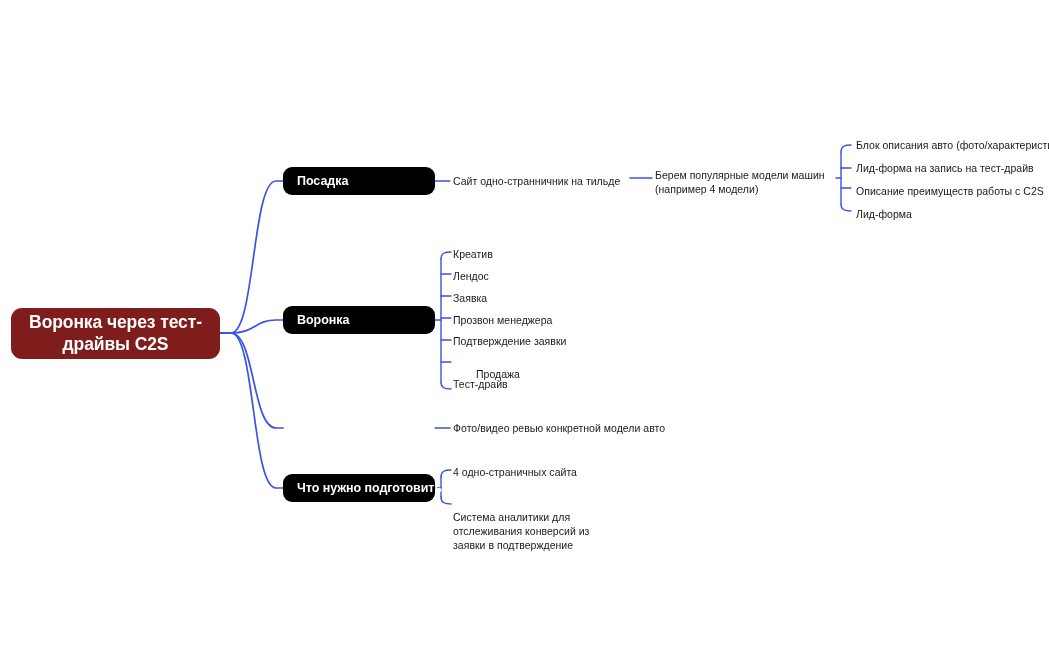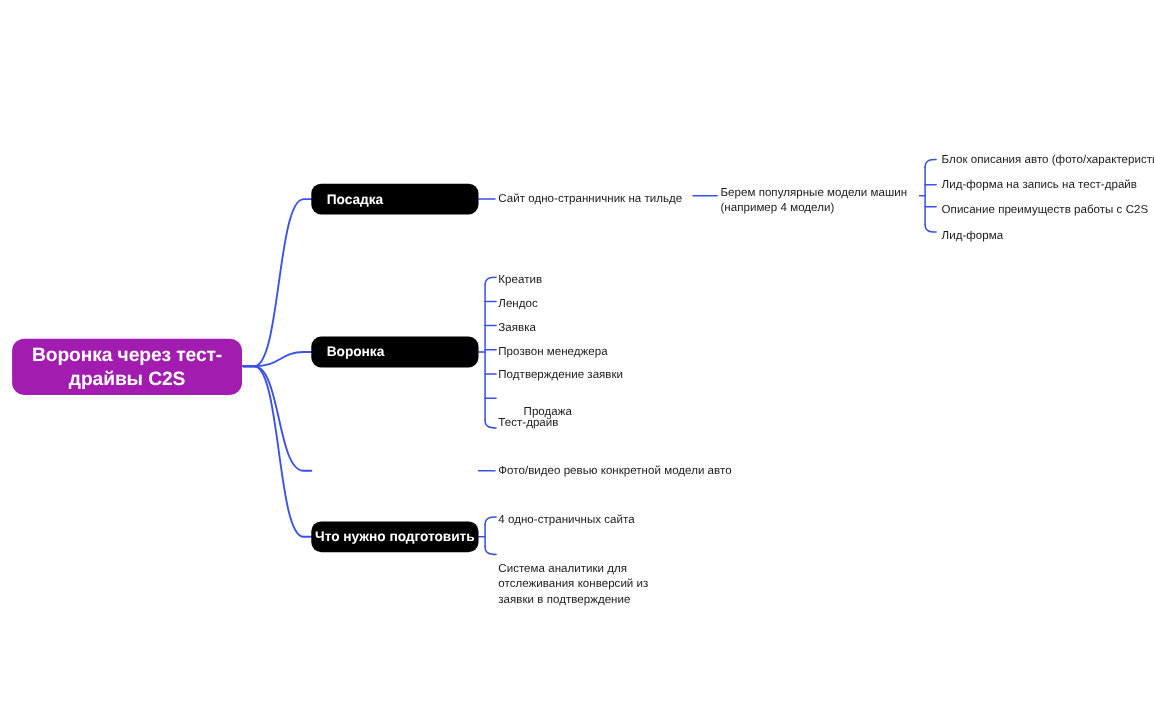--- a/index.html
+++ b/index.html
@@ -35,21 +35,21 @@
     pointer-events: none;
   }
 
   
   .root-node {
     position: absolute;
     left: 11px;
     top: 308px;
     width: 209px;
     height: 51px;
-    background: #a21caf;
+    background: #7f1d1d;
     border-radius: 11px;
     display: flex;
     align-items: center;
     justify-content: center;
     box-sizing: border-box;
     padding: 0 10px;
   }
   .root-label {
     color: #ffffff;
     font-size: 17.5px;
@@ -174,20 +174,20 @@
   <div class="leaf nowrap" style="left:453px; top:270px;">Лендос</div>
   <div class="leaf nowrap" style="left:453px; top:292px;">Заявка</div>
   <div class="leaf nowrap" style="left:453px; top:314px;">Прозвон менеджера</div>
   <div class="leaf nowrap" style="left:453px; top:335px;">Подтверждение заявки</div>
   <div class="leaf nowrap" style="left:453px; top:378px;">Тест-драйв</div>
   <div class="leaf nowrap" style="left:453px; top:368px;padding-left:23px;">Продажа</div>
 
 
   <div class="leaf nowrap" style="left:453px; top:422px;">Фото/видео ревью конкретной модели авто</div>
 
-  <div class="branch-node" style="left:283px; top:474px; width:152px;justify-content:center;">
+  <div class="branch-node" style="left:283px; top:474px; width:152px;">
     <span class="branch-label">Что нужно подготовить</span>
   </div>
 
   <div class="leaf nowrap" style="left:453px; top:466px;text-align:right;">4 одно-страничных сайта</div>
   <div class="leaf" style="left:453px; top:487px; width:170px;margin-top:24px;">Система аналитики для отслеживания конверсий из заявки в подтверждение</div>
 
 </div>
 
 </body></html>

